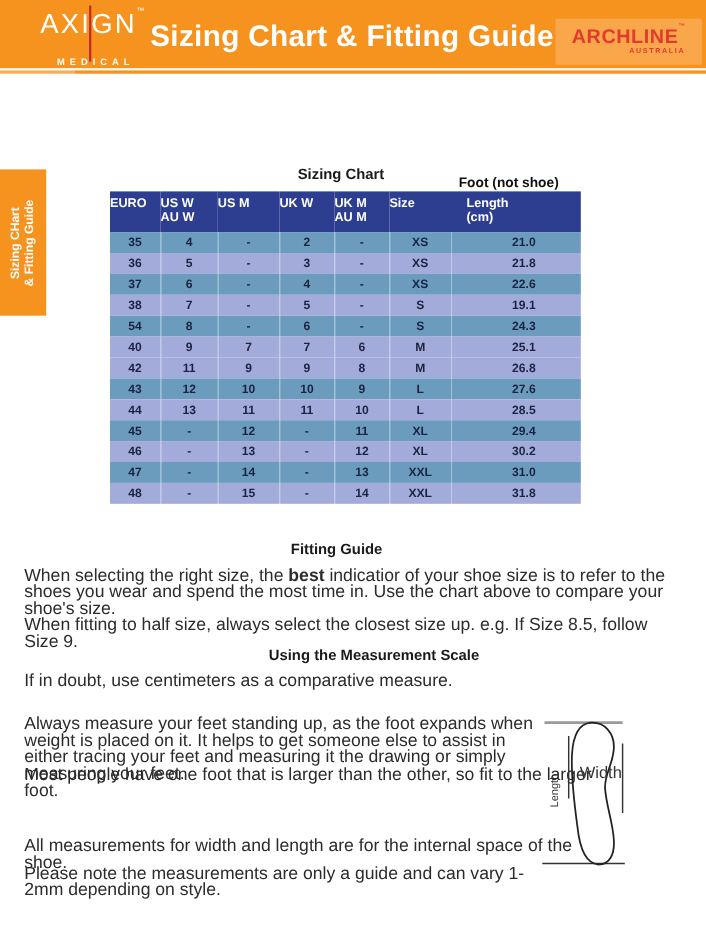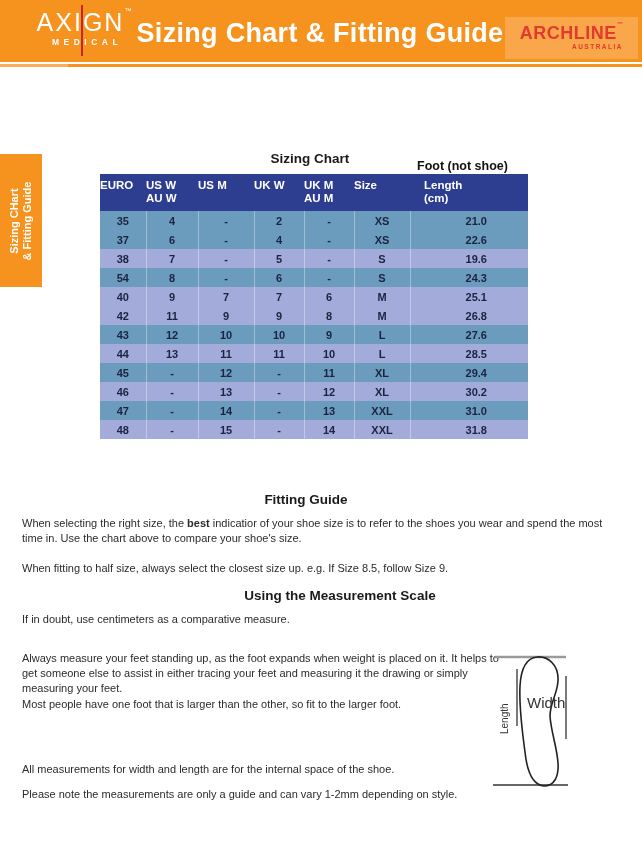--- a/index.html
+++ b/index.html
@@ -7,21 +7,21 @@
   body {
     position:relative; background:#ffffff; overflow:hidden;
     font-family:"Liberation Sans", sans-serif; color:#2b2b2b;
   }
 
   
   .header { position:absolute; top:0; left:0; width:642px; height:62px; background:#F6921E; }
   .axign { position:absolute; left:35px; top:9px; width:100px; text-align:center; color:#fff; }
   .axign-name { font-size:25px; letter-spacing:2px; font-weight:400; line-height:1.05; position:relative; }
   .axign-tm { font-size:7px; vertical-align:top; position:relative; top:-2px; }
-  .axign-sub { font-size:8.5px; letter-spacing:4.5px; font-weight:bold; margin-top:2px; padding-left:4px; }
+  .axign-sub { font-size:8.5px; letter-spacing:4.5px; font-weight:bold; margin-top:16px; padding-left:4px; }
   .axign-line { position:absolute; left:81px; top:5px; width:2px; height:51px; background:#C1272D; }
   .doc-title { position:absolute; left:130px; top:18px; width:380px; text-align:center;
                font-size:27px; font-weight:bold; color:#fff; letter-spacing:0.3px; }
   .arch-box { position:absolute; left:505px; top:17px; width:133px; height:42px;
               background:#F9A74A; padding-top:7px; text-align:center; }
   .arch-name { font-size:18px; font-weight:bold; color:#E23A2E; letter-spacing:0.5px; line-height:1; }
   .arch-tm { font-size:6px; vertical-align:top; position:relative; top:-3px; }
   .arch-sub { font-size:6.5px; letter-spacing:1.5px; color:#E23A2E; font-weight:bold;
               text-align:right; padding-right:15px; margin-top:1px; }
   .header-rule { position:absolute; top:64px; left:0; width:642px; height:3px;
@@ -46,21 +46,21 @@
   table.sizing td + td { border-left:1px solid rgba(255,255,255,0.35); }
   tr.row-dark td { background:#6B9CBE; }
   tr.row-light td { background:#A2ABD9; }
   table.sizing th:last-child, table.sizing td:last-child { padding-left:14px; }
 
   
   .fg-heading { position:absolute; top:492px; left:0; width:612px; text-align:center;
                 font-weight:bold; font-size:13.5px; color:#1a1a1a; }
   .ms-heading { position:absolute; top:588px; left:40px; width:600px; text-align:center;
                 font-weight:bold; font-size:13.5px; color:#1a1a1a; }
-  .para { position:absolute; left:22px; font-size:11px; line-height:15px; color:#2b2b2b; }
+  .para { position:absolute; left:22px; font-size:16px; line-height:15px; color:#2b2b2b; }
   .p-fg1 { top:516px; width:600px; }
   .p-fg2 { top:561px; width:600px; }
   .p-ms1 { top:612px; width:520px; }
   .p-ms2 { top:623px; width:482px;margin-top:28px; }
   .p-ms3 { top:697px; width:520px; }
   .p-ms4 { top:762px; width:520px; }
   .p-ms5 { top:787px; width:478px; }
   .bold { font-weight:bold; }
 
   
@@ -141,37 +141,46 @@
   <tbody>
       <tr class="row-dark">
         <td>35</td>
         <td>4</td>
         <td>-</td>
         <td>2</td>
         <td>-</td>
         <td>XS</td>
         <td>21.0</td>
       </tr>
+      <tr class="row-light">
+        <td>36</td>
+        <td>5</td>
+        <td>-</td>
+        <td>3</td>
+        <td>-</td>
+        <td>XS</td>
+        <td>21.8</td>
+      </tr>
       <tr class="row-dark">
         <td>37</td>
         <td>6</td>
         <td>-</td>
         <td>4</td>
         <td>-</td>
         <td>XS</td>
         <td>22.6</td>
       </tr>
       <tr class="row-light">
         <td>38</td>
         <td>7</td>
         <td>-</td>
         <td>5</td>
         <td>-</td>
         <td>S</td>
-        <td>19.6</td>
+        <td>19.1</td>
       </tr>
       <tr class="row-dark">
         <td>54</td>
         <td>8</td>
         <td>-</td>
         <td>6</td>
         <td>-</td>
         <td>S</td>
         <td>24.3</td>
       </tr>

